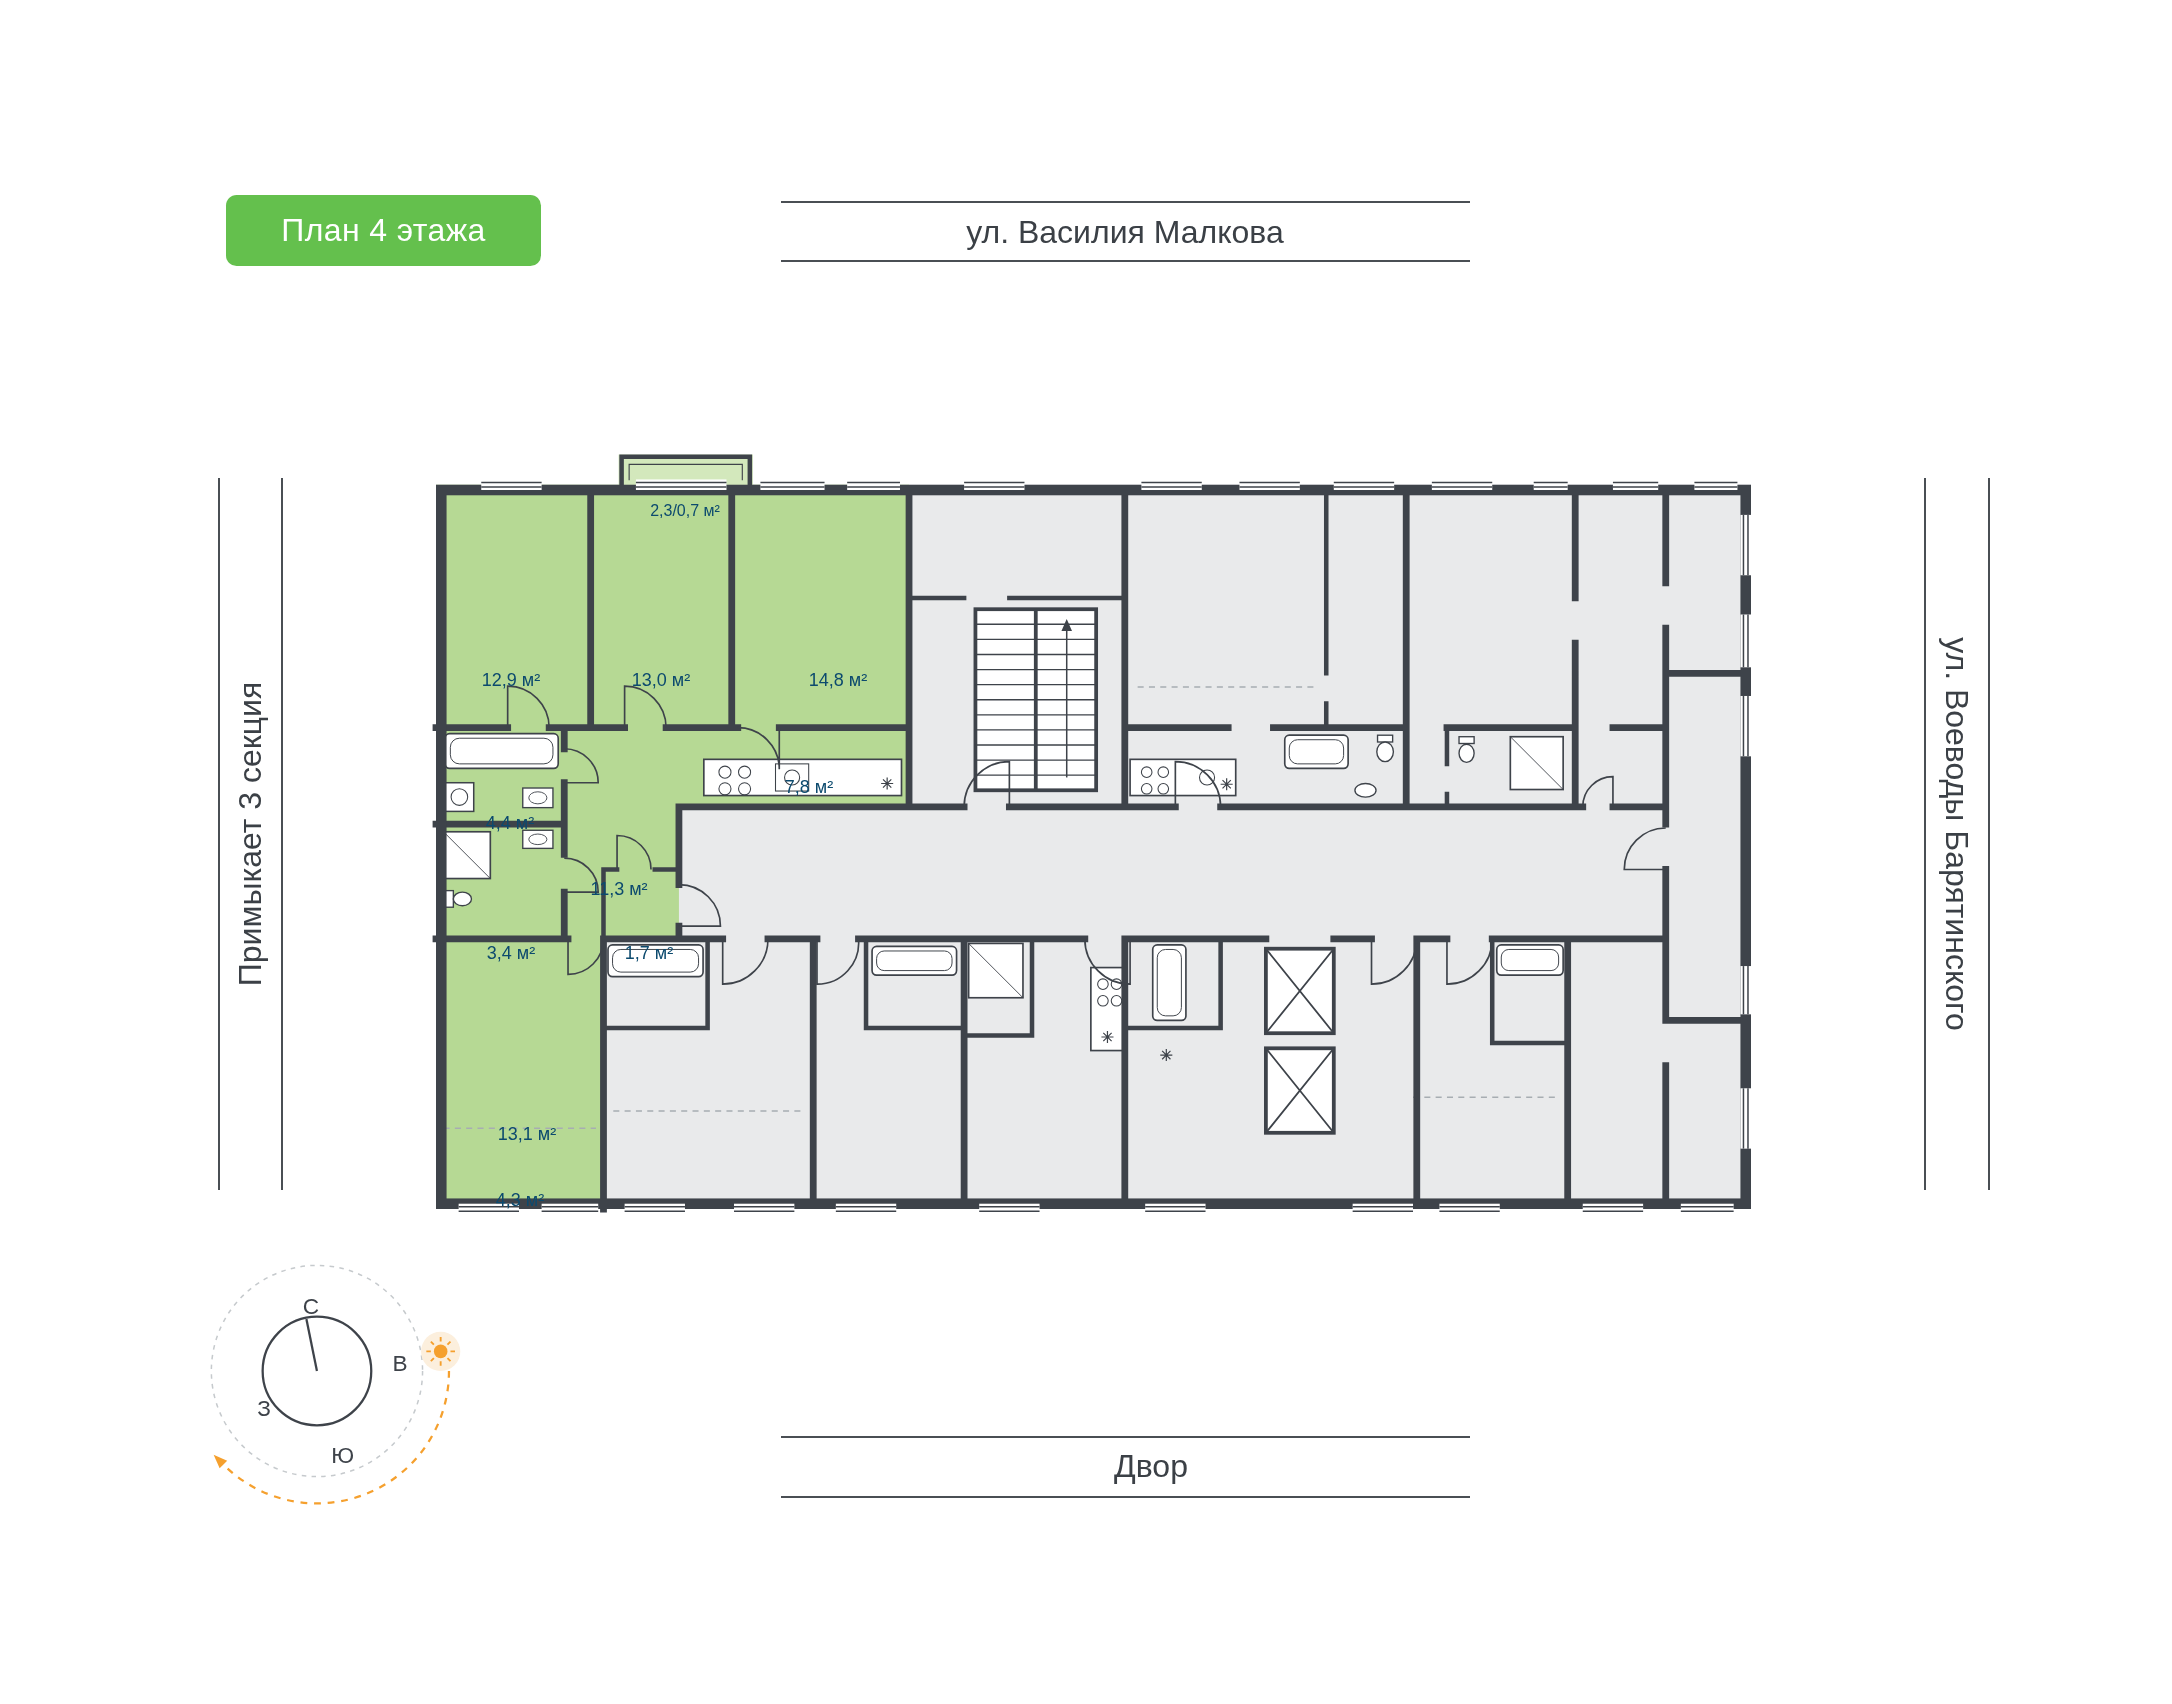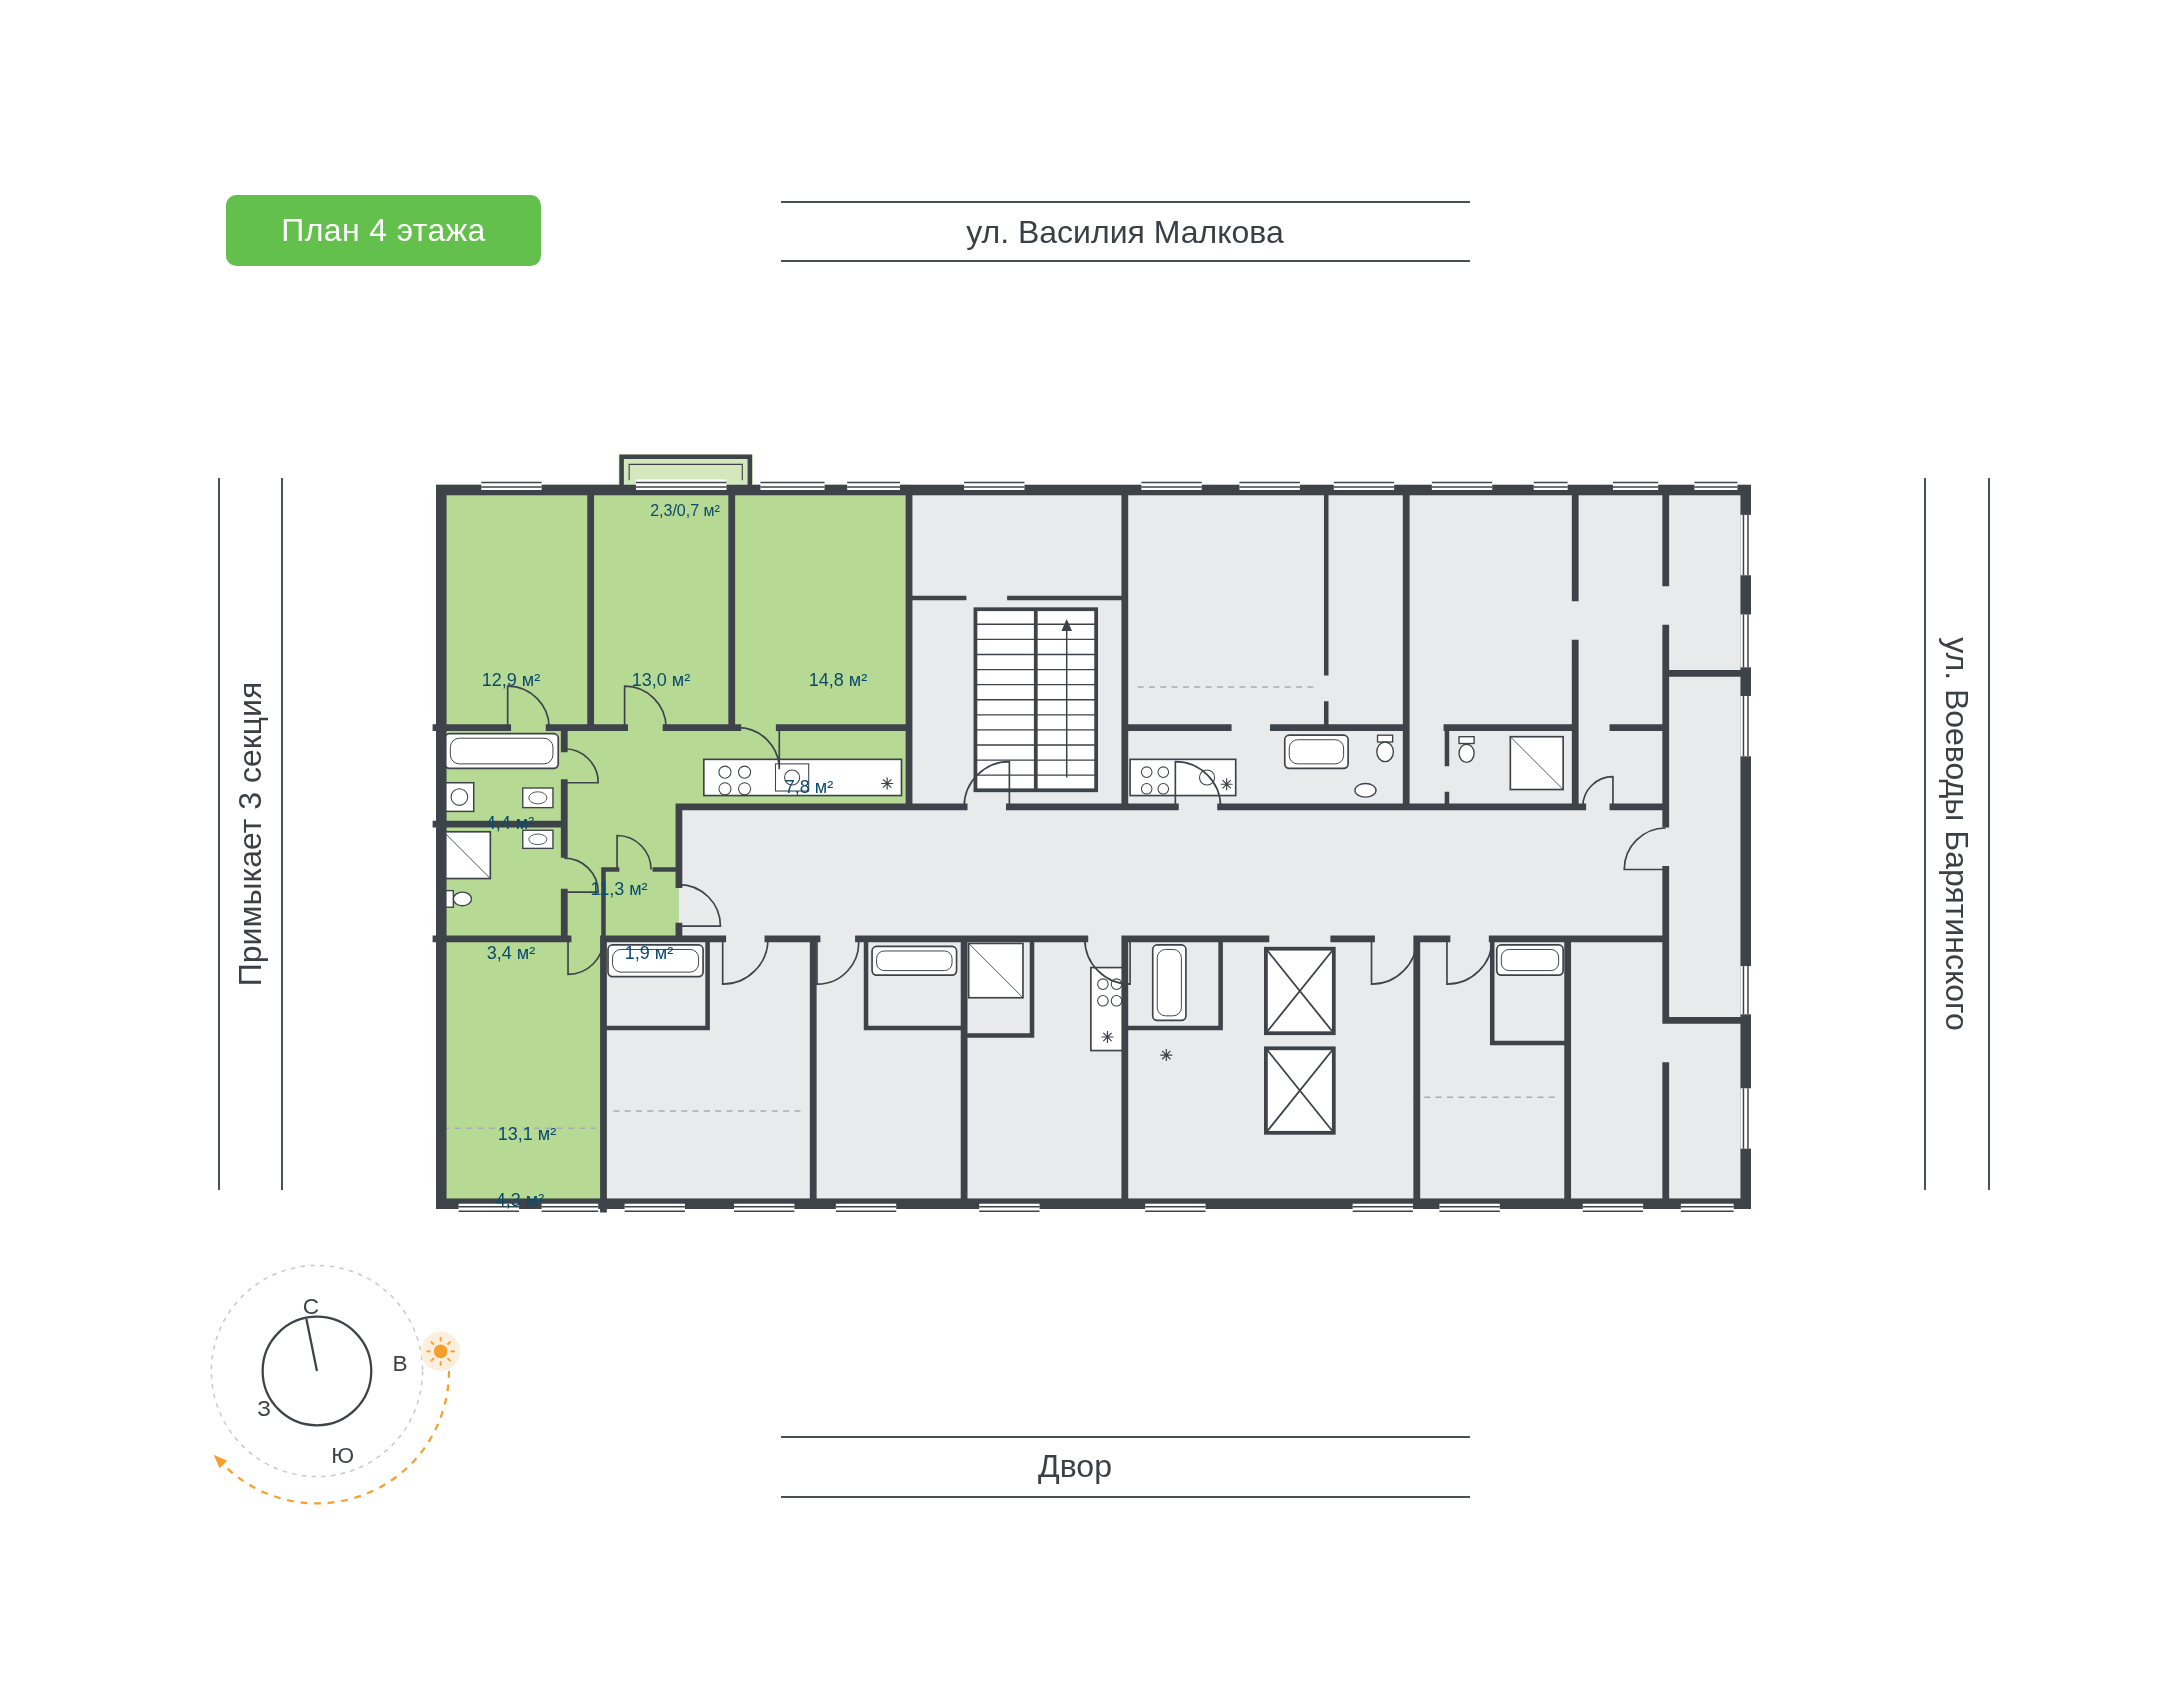--- a/index.html
+++ b/index.html
@@ -33,21 +33,21 @@
 
 <div class="screen">
 
   <div class="badge">План 4 этажа</div>
 
   <div class="hline" style="left:781px;top:201px;width:689px;"></div>
   <div class="street-label" style="left:1125px;top:232px;">ул. Василия Малкова</div>
   <div class="hline" style="left:781px;top:260px;width:689px;"></div>
 
   <div class="hline" style="left:781px;top:1436px;width:689px;"></div>
-  <div class="street-label" style="left:1075px;top:1466px;">Двор</div>
+  <div class="street-label" style="left:1151px;top:1466px;">Двор</div>
   <div class="hline" style="left:781px;top:1496px;width:689px;"></div>
 
   <div class="vline" style="left:218px;top:478px;height:712px;"></div>
   <div class="street-label rot-ccw" style="left:250px;top:834px;">Примыкает 3 секция</div>
   <div class="vline" style="left:281px;top:478px;height:712px;"></div>
 
   <div class="vline" style="left:1924px;top:478px;height:712px;"></div>
   <div class="street-label rot-cw" style="left:1956px;top:834px;">ул. Воеводы Барятинского</div>
   <div class="vline" style="left:1988px;top:478px;height:712px;"></div>
 
@@ -300,21 +300,21 @@
       </svg>
 
     <span class="room-label small" style="left:249px;top:19.6px;">2,3/0,7 м²</span>
     <span class="room-label" style="left:75px;top:189px;text-align:right;">12,9 м²</span>
     <span class="room-label" style="left:225px;top:189px;">13,0 м²</span>
     <span class="room-label" style="left:402px;top:189px;">14,8 м²</span>
     <span class="room-label" style="left:373px;top:296px;">7,8 м²</span>
     <span class="room-label" style="left:74px;top:332px;">4,4 м²</span>
     <span class="room-label" style="left:183px;top:398px;">11,3 м²</span>
     <span class="room-label" style="left:75px;top:462px;">3,4 м²</span>
-    <span class="room-label" style="left:213px;top:462px;">1,9 м²</span>
+    <span class="room-label" style="left:213px;top:462px;">1,7 м²</span>
     <span class="room-label" style="left:91px;top:643px;">13,1 м²</span>
     <span class="room-label" style="left:84px;top:709px;">4,3 м²</span>
   </div>
 
   <div class="compass">
     <svg width="347" height="332" viewBox="0 0 460 440">
       <circle cx="220" cy="220" r="140" fill="none" stroke="#c6cacd" stroke-width="2" stroke-dasharray="6 7"></circle>
       <circle cx="220" cy="220" r="72" fill="#ffffff" stroke="#3e434a" stroke-width="3"></circle>
       <line x1="220" y1="220" x2="206" y2="151" stroke="#3e434a" stroke-width="3"></line>
       <text x="212" y="134" text-anchor="middle" dominant-baseline="central" font-size="30" fill="#3e434a">С</text>

